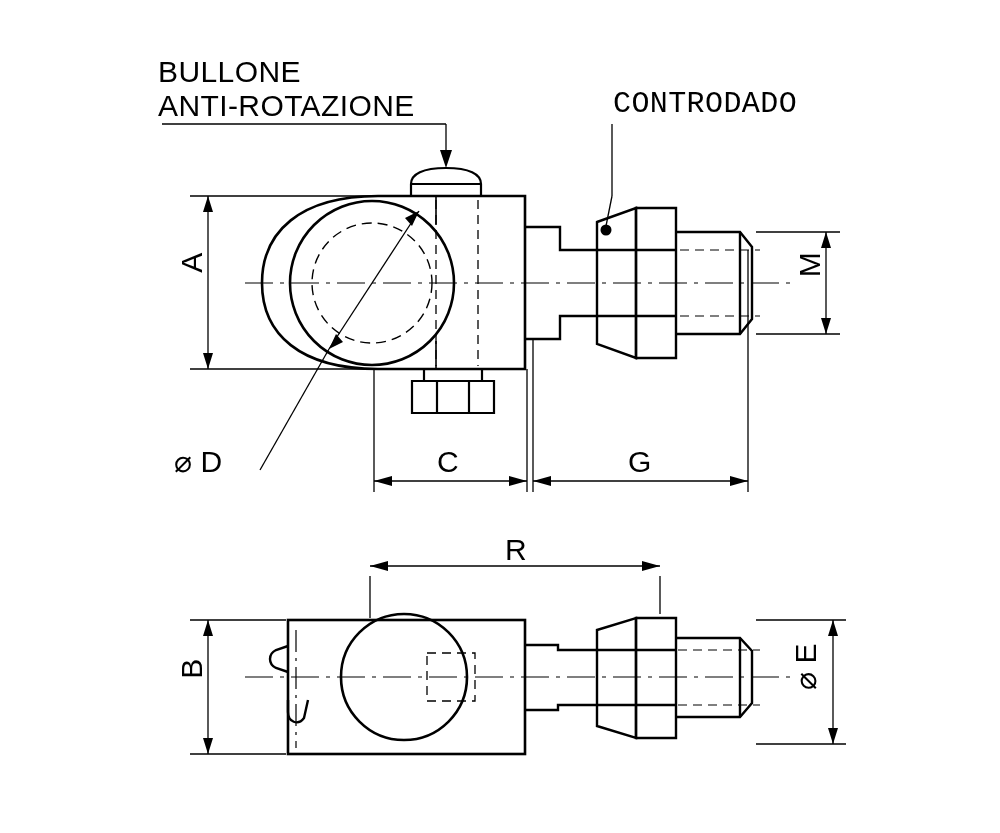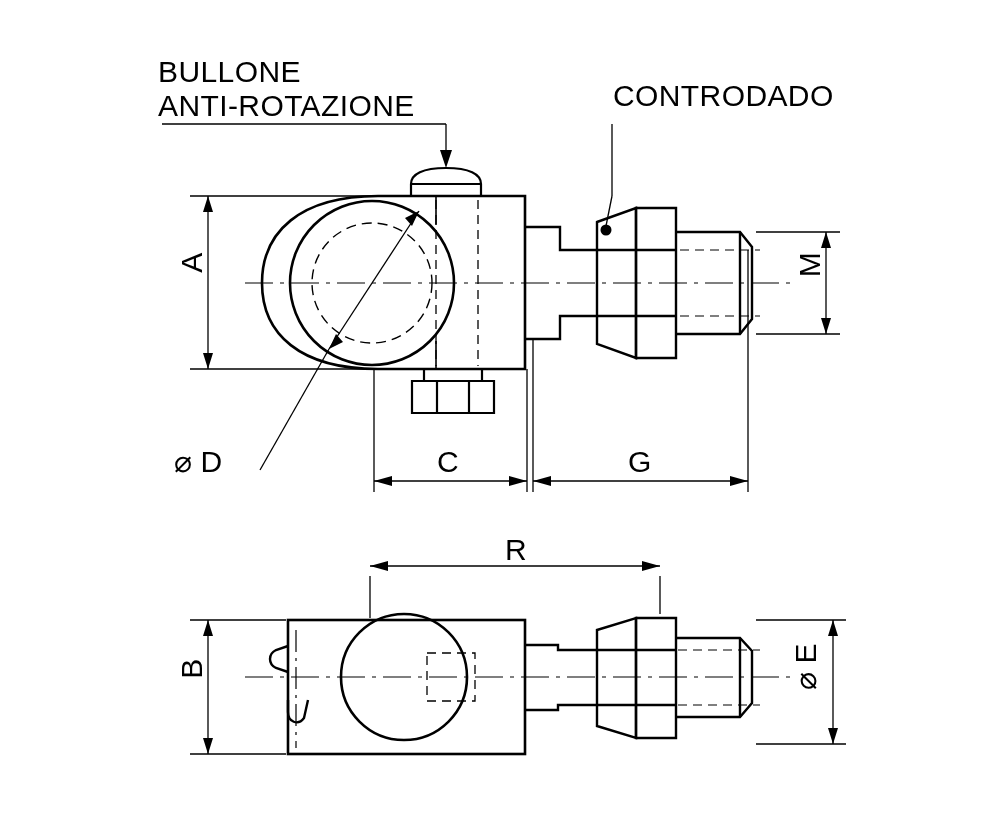--- a/index.html
+++ b/index.html
@@ -244,21 +244,21 @@
         <path d="M 833 620 L 828 636 L 838 636 Z" fill="#000" stroke="none"></path>
         <path d="M 833 744 L 828 728 L 838 728 Z" fill="#000" stroke="none"></path>
       </g>
 
     </g>
   </svg>
 
   <div class="lbl lbl-callout" style="left:158px; top:55px;">BULLONE
 ANTI-ROTAZIONE</div>
 
-  <div class="lbl lbl-callout" style="left:613px; top:79px;">CONTRODADO</div>
+  <div class="lbl lbl-callout" style="left:613px; top:88px;font-family:Liberation Mono, monospace;">CONTRODADO</div>
 
   <div class="lbl lbl-dim rot90" style="left:172px; top:246px; width:40px; text-align:center;">A</div>
 
   <div class="lbl lbl-dim" style="left:174px; top:445px;">⌀ D</div>
 
   <div class="lbl lbl-dim" style="left:437px; top:445px;">C</div>
 
   <div class="lbl lbl-dim" style="left:628px; top:445px;">G</div>
 
   <div class="lbl lbl-dim rot90" style="left:788px; top:248px; width:44px; text-align:center;">M</div>

